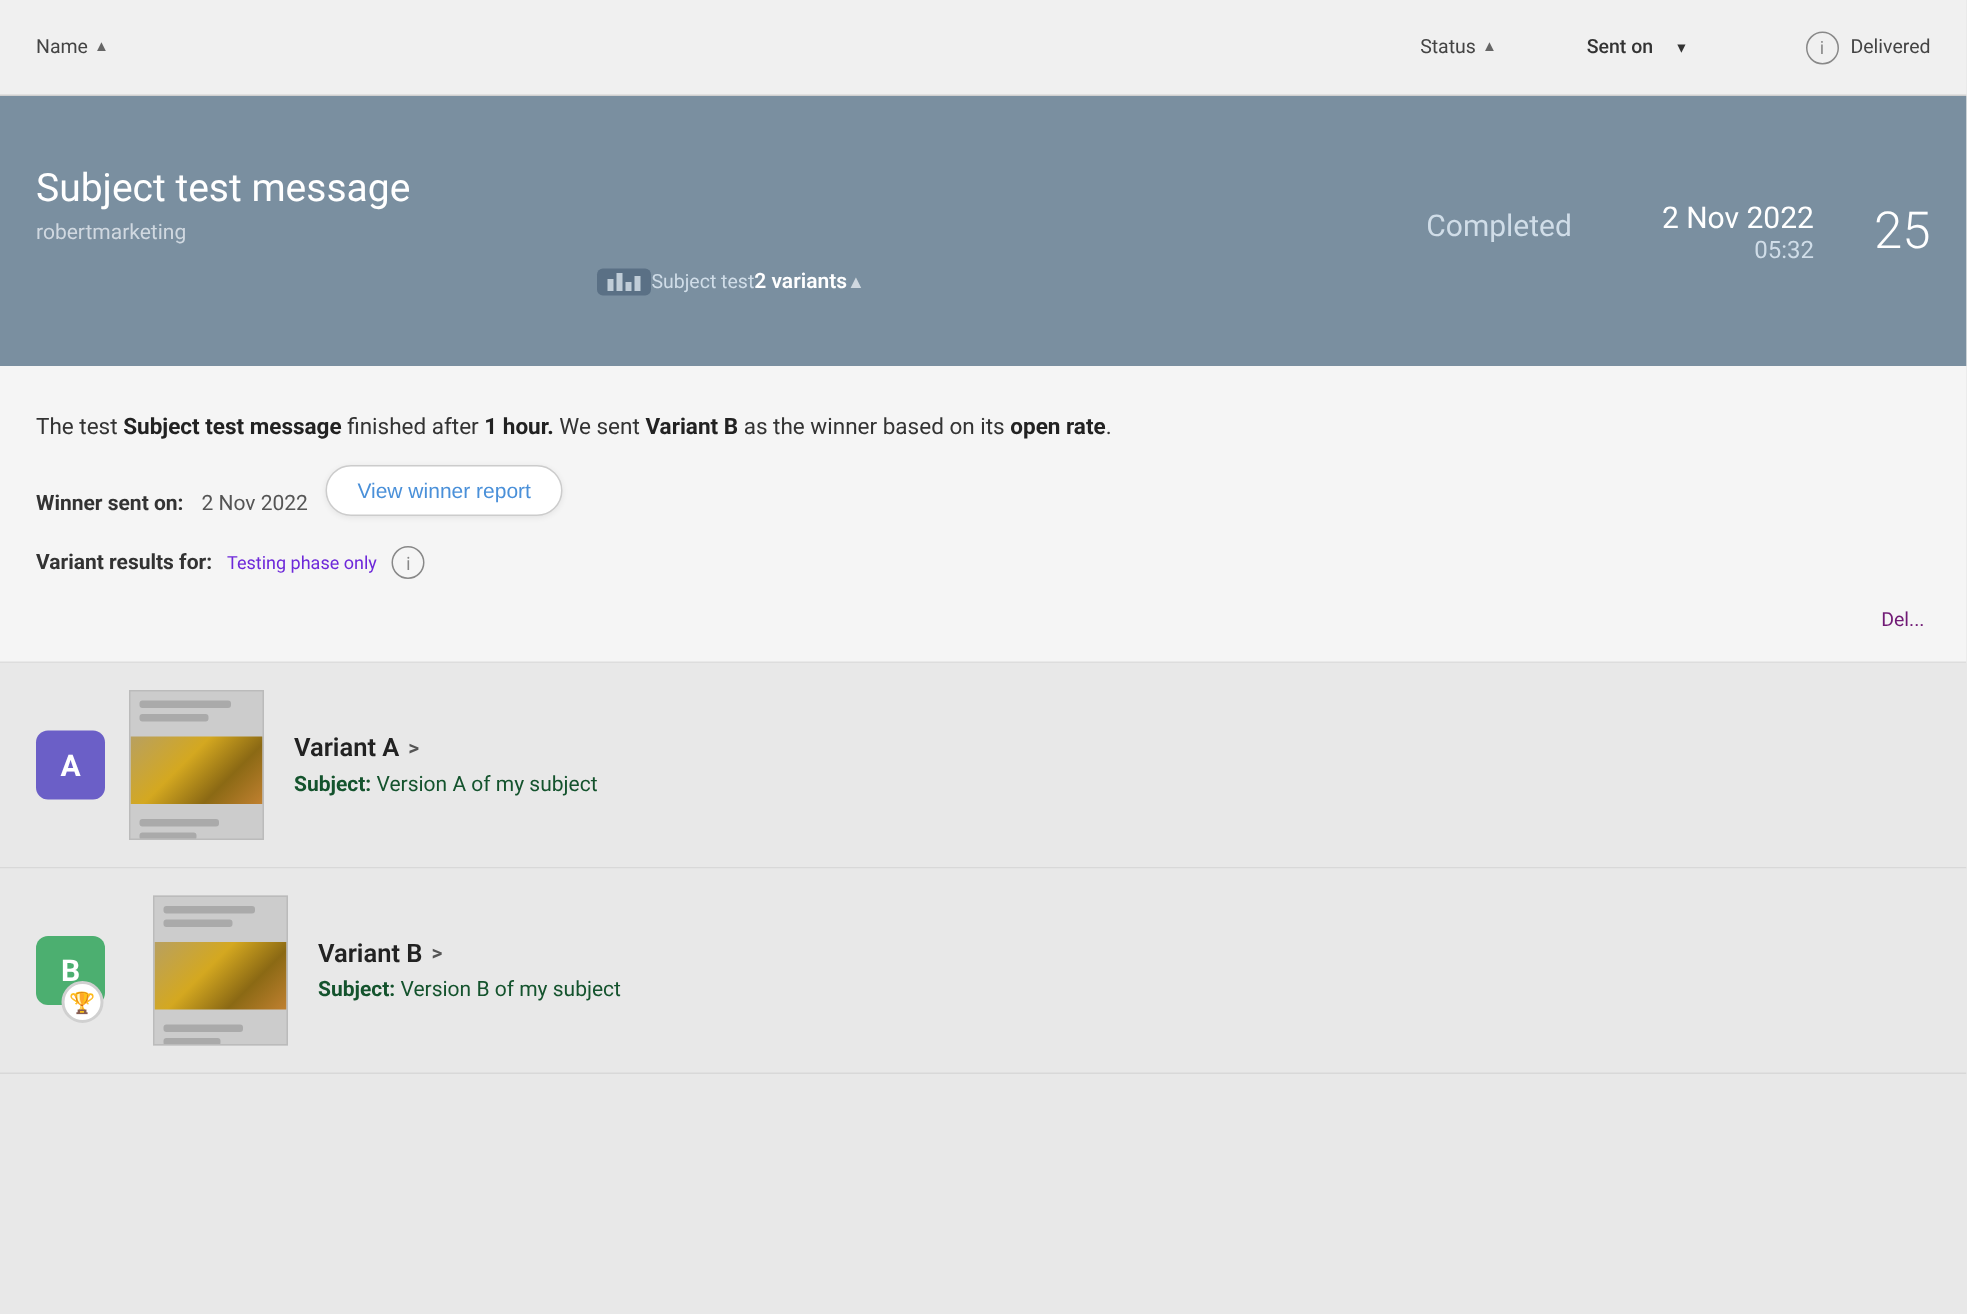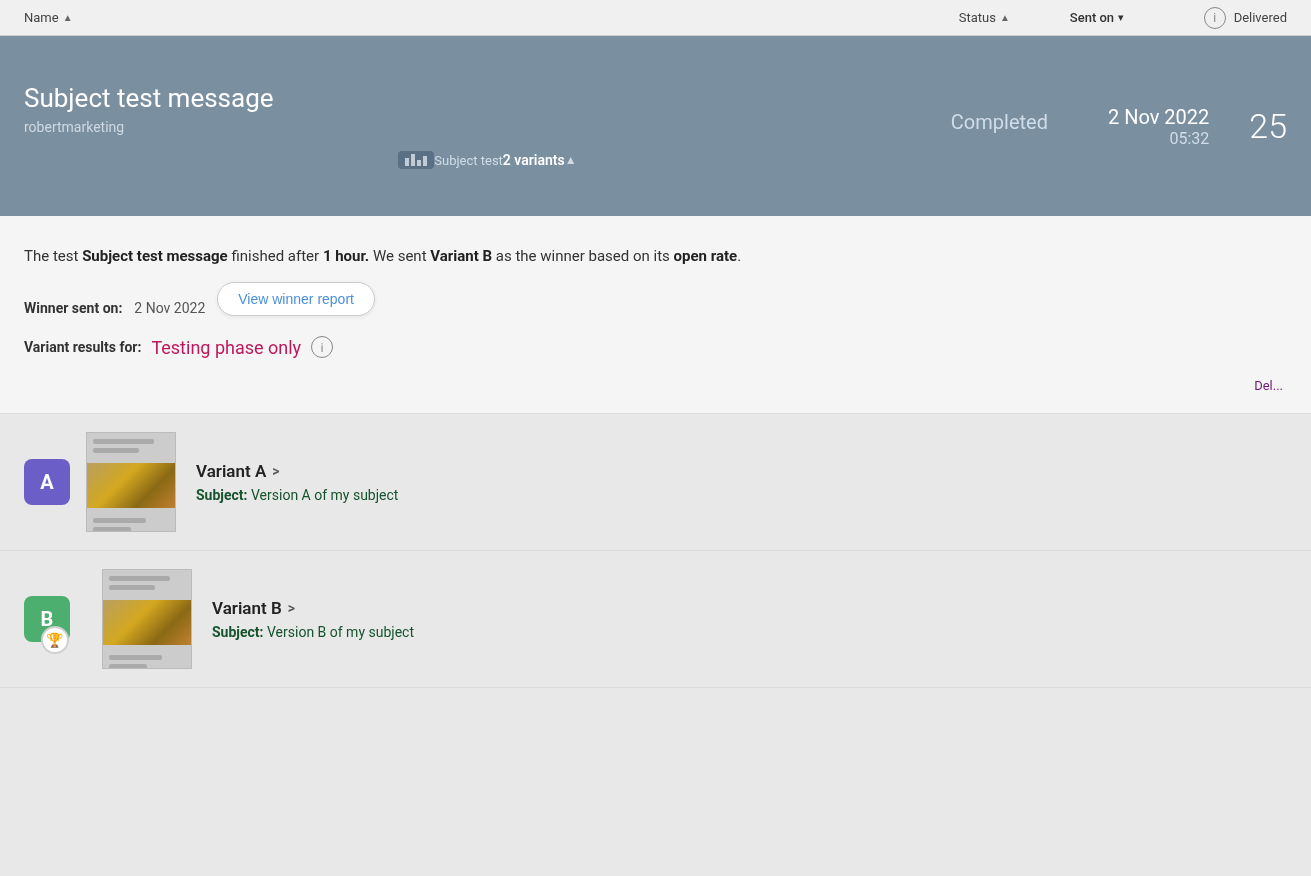--- a/index.html
+++ b/index.html
@@ -11,21 +11,21 @@
       overflow-x: hidden;
     }
 
     
     .header-bar {
       display: flex;
       align-items: center;
       background: #f0f0f0;
       border-bottom: 1px solid #d0d0d0;
       padding: 0 24px;
-      height: 36px;
+      height: 64px;
     }
     .header-name {
       font-size: 13px;
       color: #444;
       display: flex;
       align-items: center;
       gap: 4px;
       flex: 1;
     }
     .header-status {
@@ -35,21 +35,21 @@
       align-items: center;
       gap: 4px;
       margin-right: 60px;
     }
     .header-sent-on {
       font-size: 13px;
       color: #333;
       font-weight: 500;
       display: flex;
       align-items: center;
-      gap: 4px;
+      gap: 16px;
       margin-right: 80px;
     }
     .header-info {
       display: flex;
       align-items: center;
       gap: 8px;
       font-size: 13px;
       color: #444;
     }
     .info-circle {
@@ -214,22 +214,22 @@
       margin-bottom: 12px;
     }
     .variant-results-text {
       font-size: 14px;
       color: #333;
     }
     .variant-results-text strong {
       font-weight: 700;
     }
     .phase-label {
-      font-size: 18px;
-      color: #be185d;
+      font-size: 12px;
+      color: #6d28d9;
       text-align: right;
     }
     .delivered-col-label {
       text-align: right;
       font-size: 13px;
       color: #888;
       padding-right: 4px;
     }
 
     

